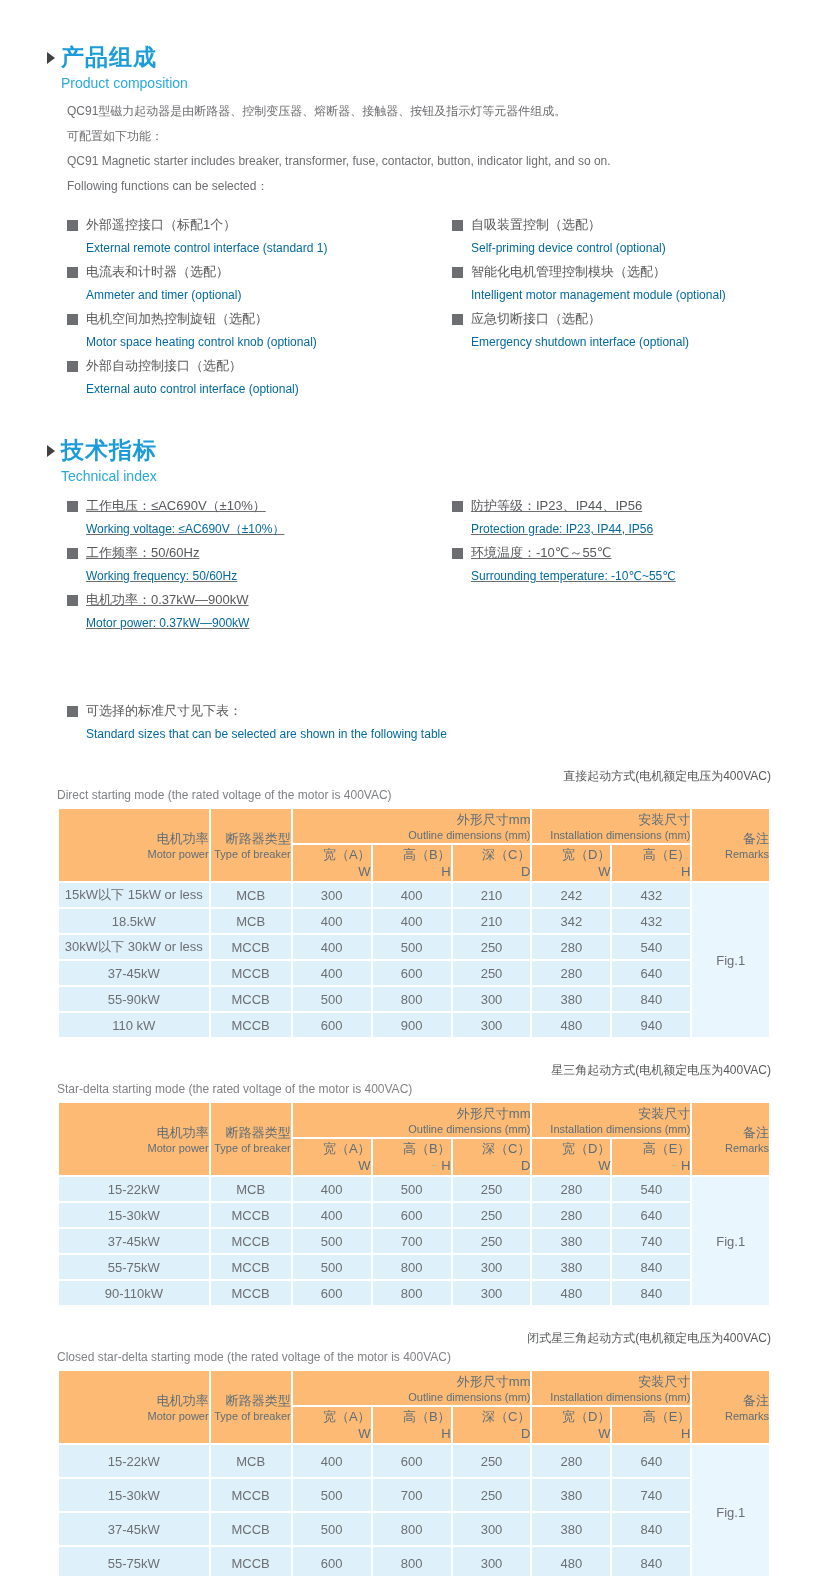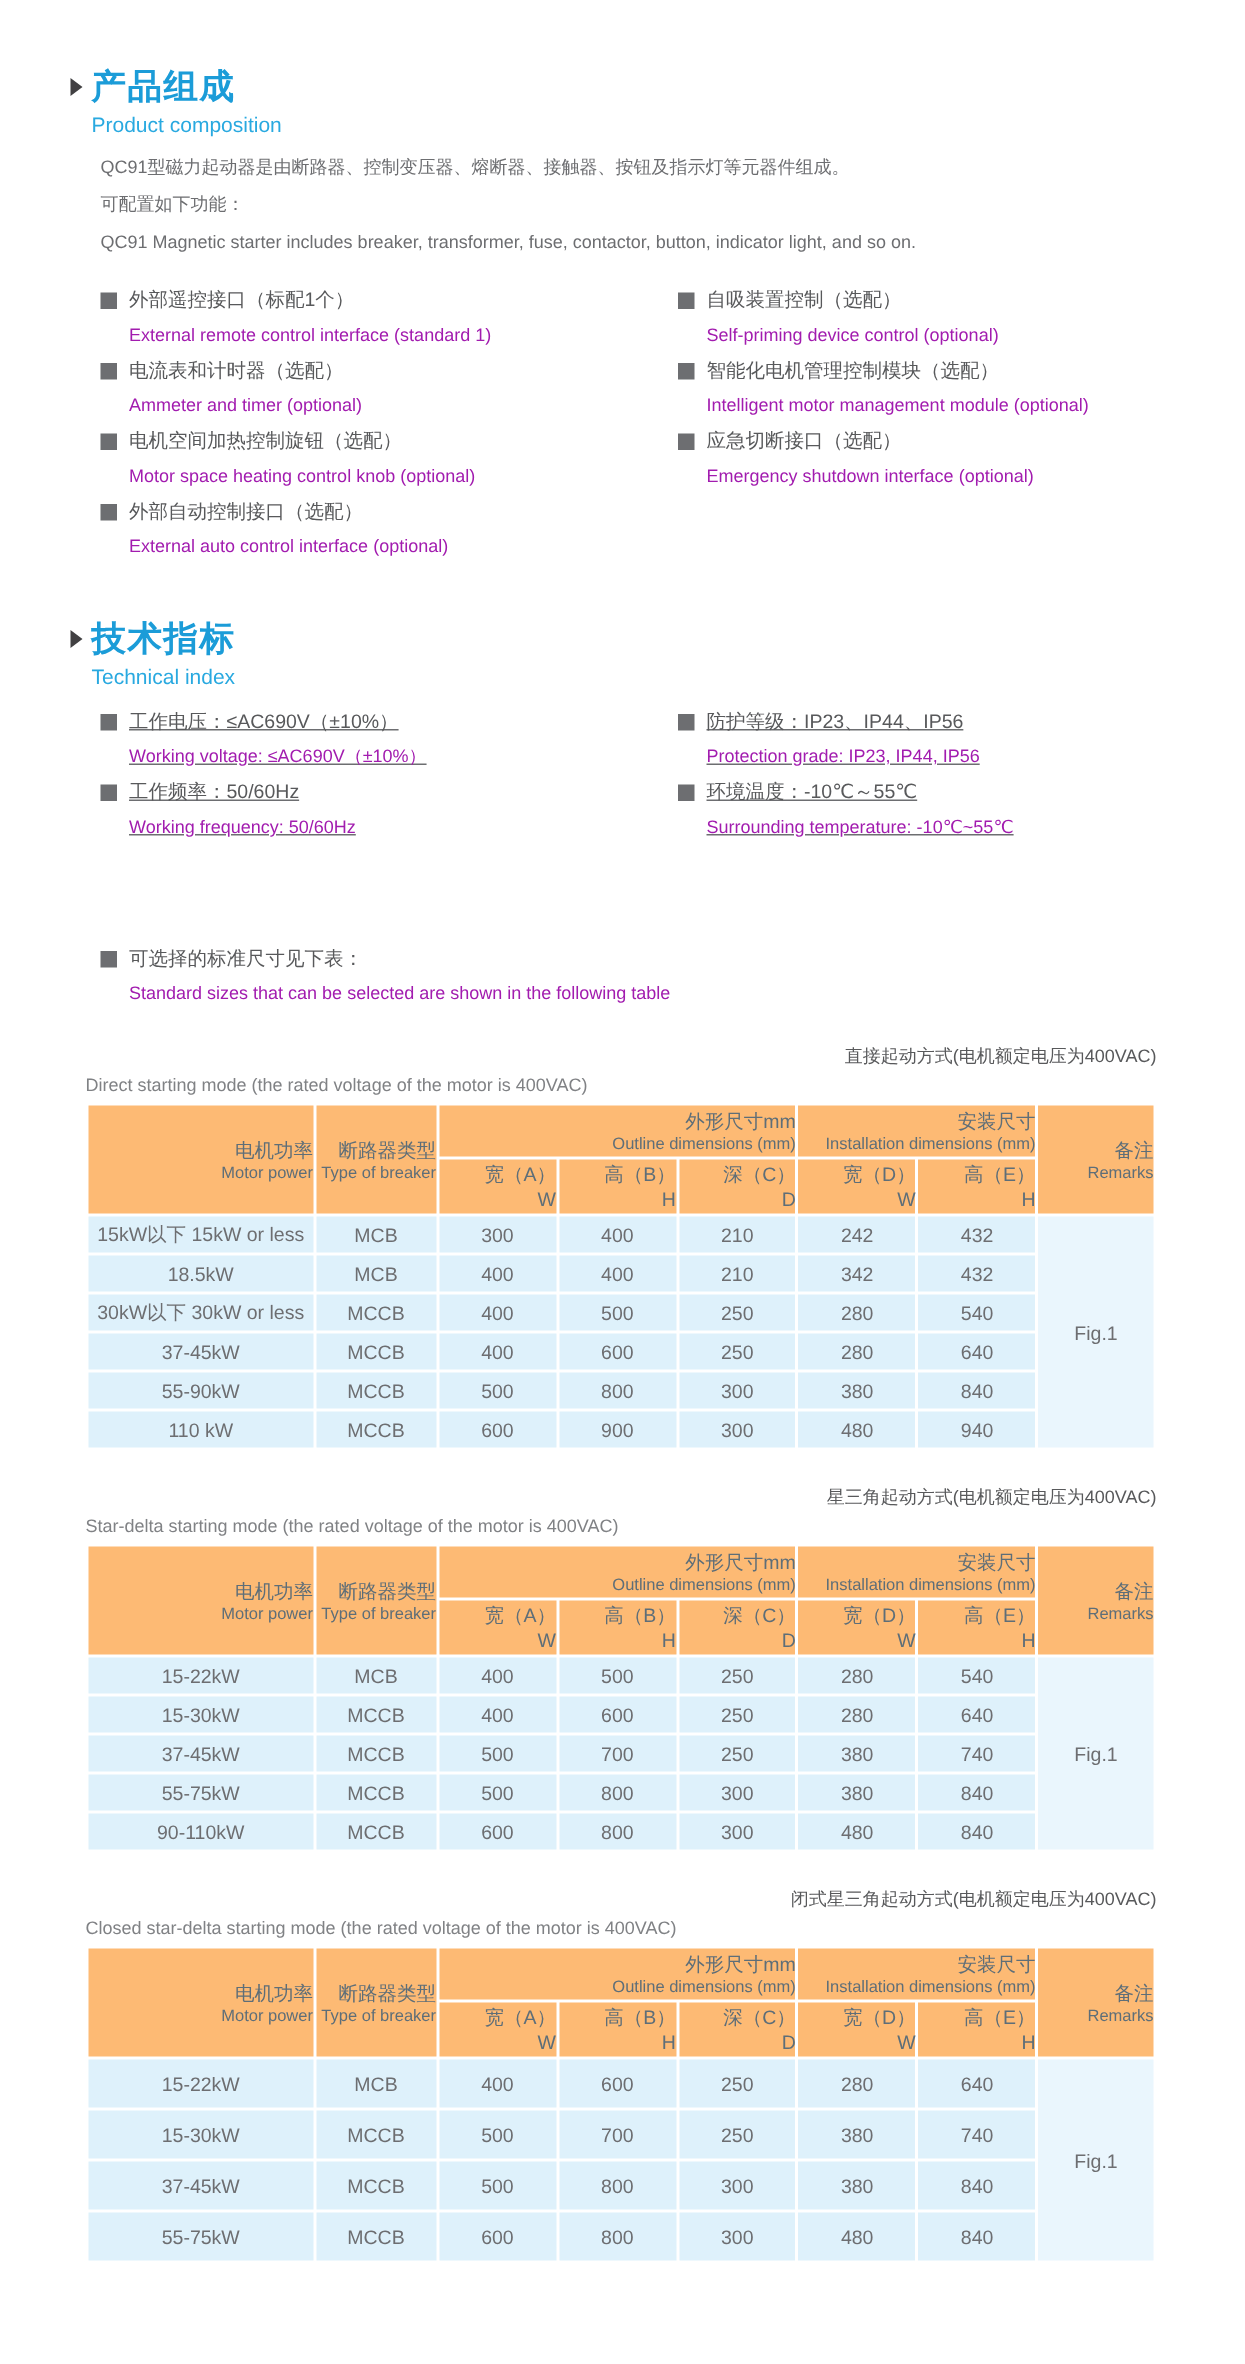--- a/index.html
+++ b/index.html
@@ -32,21 +32,21 @@
   
   .feature-cols { display: flex; margin-left: 10px; }
   .feature-col { width: 385px; }
   .feature-col.right { width: auto; }
   .feat-item { margin-bottom: 1px; }
   .feat-cn { font-size: 13px; color: #58595b; line-height: 24px; display: flex; align-items: center; }
   .bullet-icon {
     width: 11px; height: 11px; background: #6d6e71;
     display: inline-block; margin-right: 8px; flex: 0 0 auto;
   }
-  .feat-en { font-size: 12px; color: #a21caf; line-height: 22px; margin-left: 19px; }
+  .feat-en { font-size: 12px; color: #0369a1; line-height: 22px; margin-left: 19px; }
 
   .gap-42 { height: 34px; }
   .gap-note { height: 64px; }
 
   
   .note { margin-left: 10px; }
 
   
   .tbl-block { margin-top: 22px; }
   .tbl-title-cn { font-size: 12px; color: #58595b; line-height: 19px; text-align: right; }
@@ -74,20 +74,21 @@
       <span class="arrow-icon"></span>
       <span class="sec-title-cn">产品组成</span>
     </div>
     <div class="sec-title-en">Product composition</div>
   </div>
 
   <div class="intro">
     <p>QC91型磁力起动器是由断路器、控制变压器、熔断器、接触器、按钮及指示灯等元器件组成。</p>
     <p>可配置如下功能：</p>
     <p>QC91 Magnetic starter includes breaker, transformer, fuse, contactor, button, indicator light, and so on.</p>
+    <p>Following functions can be selected：</p>
   </div>
 
   <div class="feature-cols">
     <div class="feature-col">
       <div class="feat-item">
         <div class="feat-cn">
             <span class="bullet-icon"></span>
             <span>外部遥控接口（标配1个）</span>
           </div>
         <div class="feat-en">External remote control interface (standard 1)</div>
@@ -157,20 +158,27 @@
             <span>工作电压：≤AC690V（±10%）</span>
           </div>
         <div class="feat-en">Working voltage: ≤AC690V（±10%）</div>
       </div>
       <div class="feat-item">
         <div class="feat-cn">
             <span class="bullet-icon"></span>
             <span>工作频率：50/60Hz</span>
           </div>
         <div class="feat-en">Working frequency: 50/60Hz</div>
+      </div>
+      <div class="feat-item">
+        <div class="feat-cn">
+            <span class="bullet-icon"></span>
+            <span>电机功率：0.37kW—900kW</span>
+          </div>
+        <div class="feat-en">Motor power: 0.37kW—900kW</div>
       </div>
     </div>
     <div class="feature-col right">
       <div class="feat-item">
         <div class="feat-cn">
             <span class="bullet-icon"></span>
             <span>防护等级：IP23、IP44、IP56</span>
           </div>
         <div class="feat-en">Protection grade: IP23, IP44, IP56</div>
       </div>

